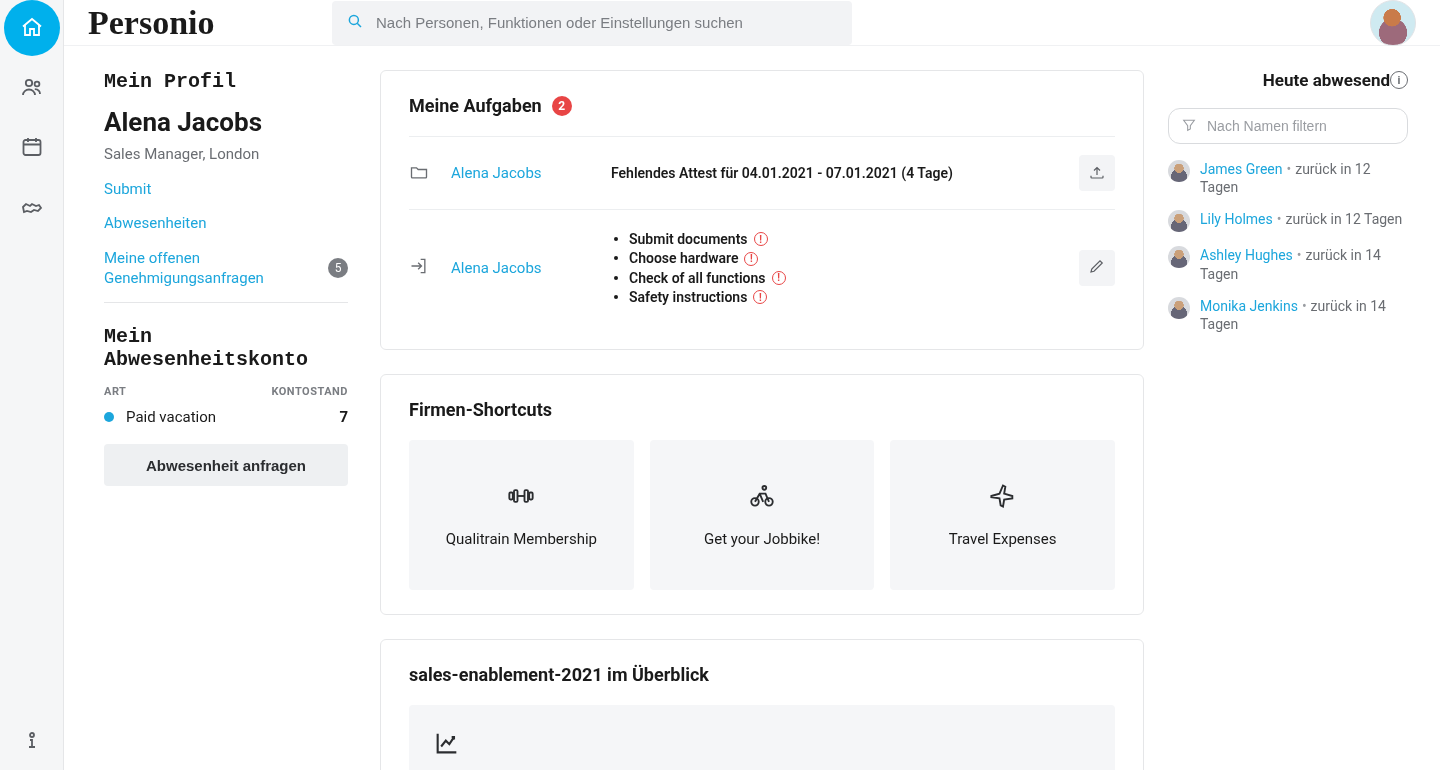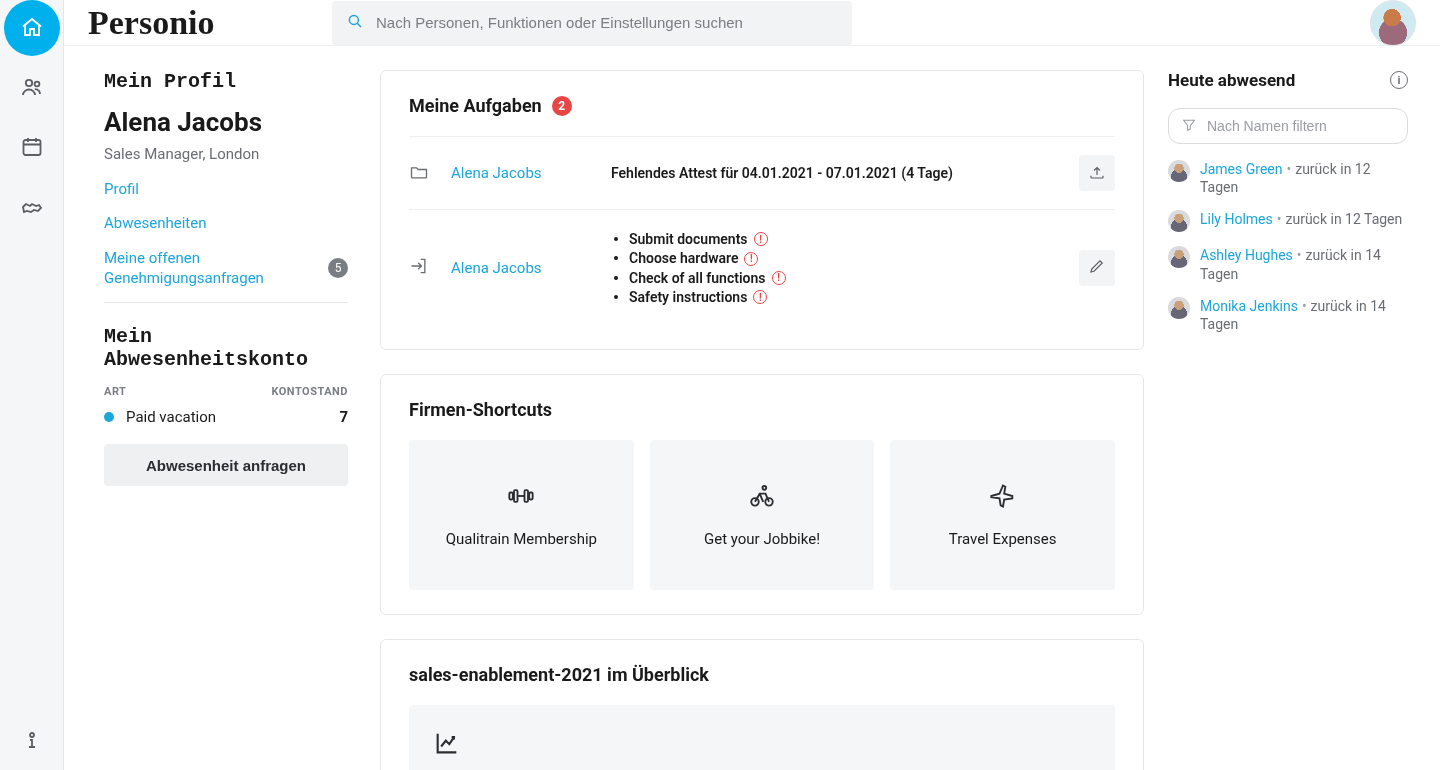--- a/index.html
+++ b/index.html
@@ -219,21 +219,21 @@
   }
   .overview-body svg { width: 28px; height: 28px; stroke: #2b2d30; fill: none; stroke-width: 1.8; }
 
   
   .absent-col {
     width: 280px;
     padding: 24px 32px 24px 8px;
     flex-shrink: 0;
   }
   .absent-head {
-    display: flex; align-items: center; justify-content: space-between;
+    display: flex; align-items: center; justify-content: flex-end;
     margin-bottom: 18px;
   }
   .absent-head h4 { font-size: 17px; font-weight: 700; }
   .info-circle {
     width: 18px; height: 18px; border: 1.5px solid #6a6d72; border-radius: 50%;
     display: flex; align-items: center; justify-content: center; font-size: 11px; color: #6a6d72;
     font-weight: 700; cursor: pointer;
   }
   .filter {
     border: 1px solid #d9dbde; border-radius: 12px; height: 36px;
@@ -327,21 +327,21 @@
   </header>
 
   <div class="body">
 
     <aside class="profile-col">
       <h4>Mein Profil</h4>
       <h2>Alena Jacobs</h2>
       <div class="subtitle">Sales Manager, London</div>
 
       <div class="links">
-        <a>Profil</a>
+        <a>Submit</a>
         <a>Abwesenheiten</a>
         <a class="with-badge">
           <span>Meine offenen Genehmigungsanfragen</span>
           <span class="pill">5</span>
         </a>
       </div>
 
       <hr class="divider">
 
       <h4>Mein Abwesenheitskonto</h4>

